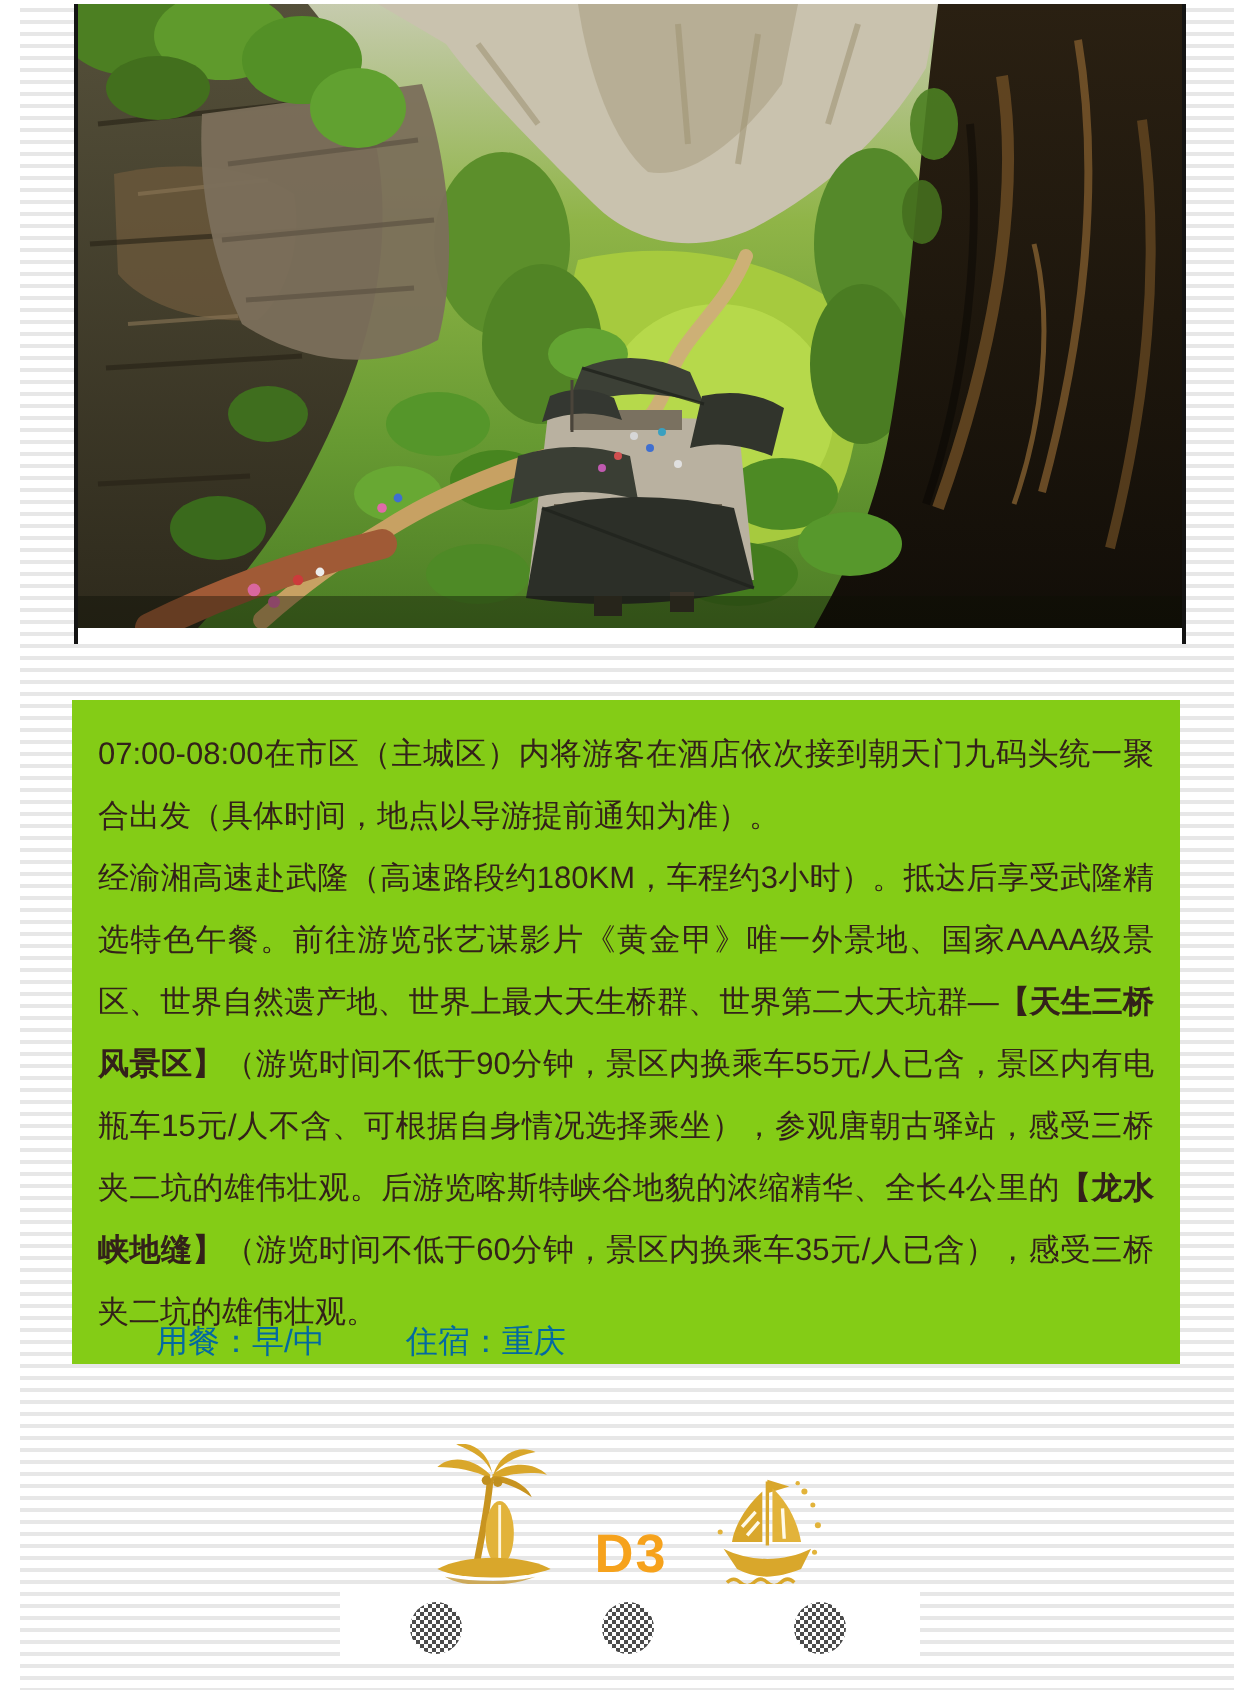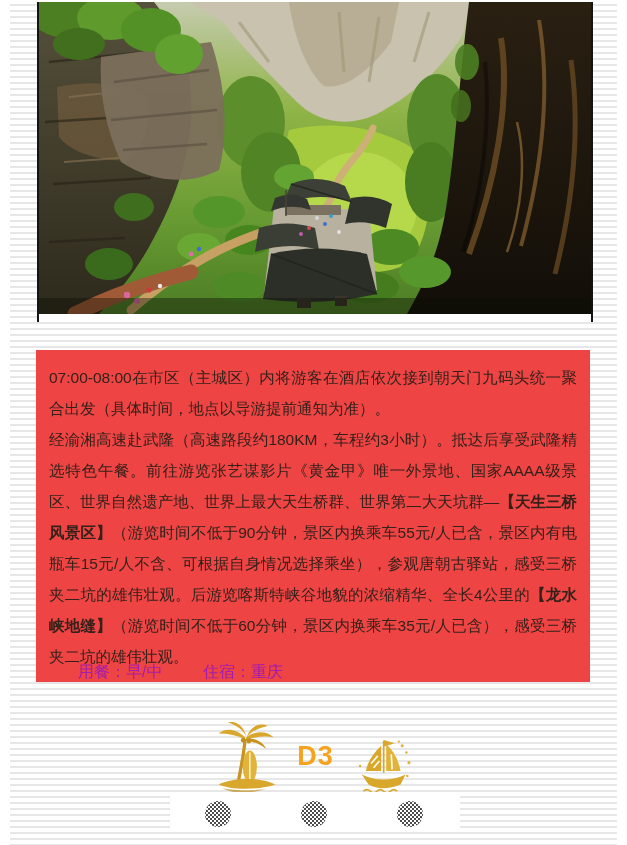--- a/index.html
+++ b/index.html
@@ -13,38 +13,38 @@
     background:repeating-linear-gradient(to bottom,#ffffff 0 4px,#e7e7e7 4px 6px);
   }
   .photo-frame{
     position:absolute;left:37px;top:2px;width:552px;
     border-left:2px solid #141414;border-right:2px solid #141414;
     padding-bottom:8px;background:#ffffff;
   }
   .photo-frame svg{display:block;}
   .itinerary-panel{
     position:absolute;left:36px;top:350px;width:554px;box-sizing:border-box;
-    background:#ef4444;color:#33211a;
+    background:#84cc16;color:#33211a;
     padding:12px 13px 10px 13px;
     font-size:15.5px;line-height:31px;text-align:justify;
   }
   .itinerary-panel p{margin:0;}
   .seg-bold{font-weight:bold;}
   .meal-line{
     position:absolute;left:78px;top:660px;
-    font-size:16px;line-height:24px;color:#a21caf;
+    font-size:16px;line-height:24px;color:#0369a1;
   }
   .meal-line .lodging{margin-left:36px;}
   .day-divider{
     position:absolute;left:0;top:722px;width:627px;height:76px;
     display:flex;justify-content:center;align-items:flex-end;gap:16px;
   }
   .day-badge{
     font-size:27px;font-weight:bold;color:#f6a21c;
-    letter-spacing:1px;margin-bottom:26px;
+    letter-spacing:1px;margin-bottom:5px;
     font-family:"Liberation Sans","DejaVu Sans",sans-serif;
   }
   .footer-panel{
     position:absolute;left:170px;top:792px;width:290px;height:40px;background:#ffffff;
   }
   .dot-circles{
     position:absolute;left:50%;top:800px;transform:translateX(-50%);
     display:flex;gap:68px;
   }
   .dot-circles svg{display:block;}

